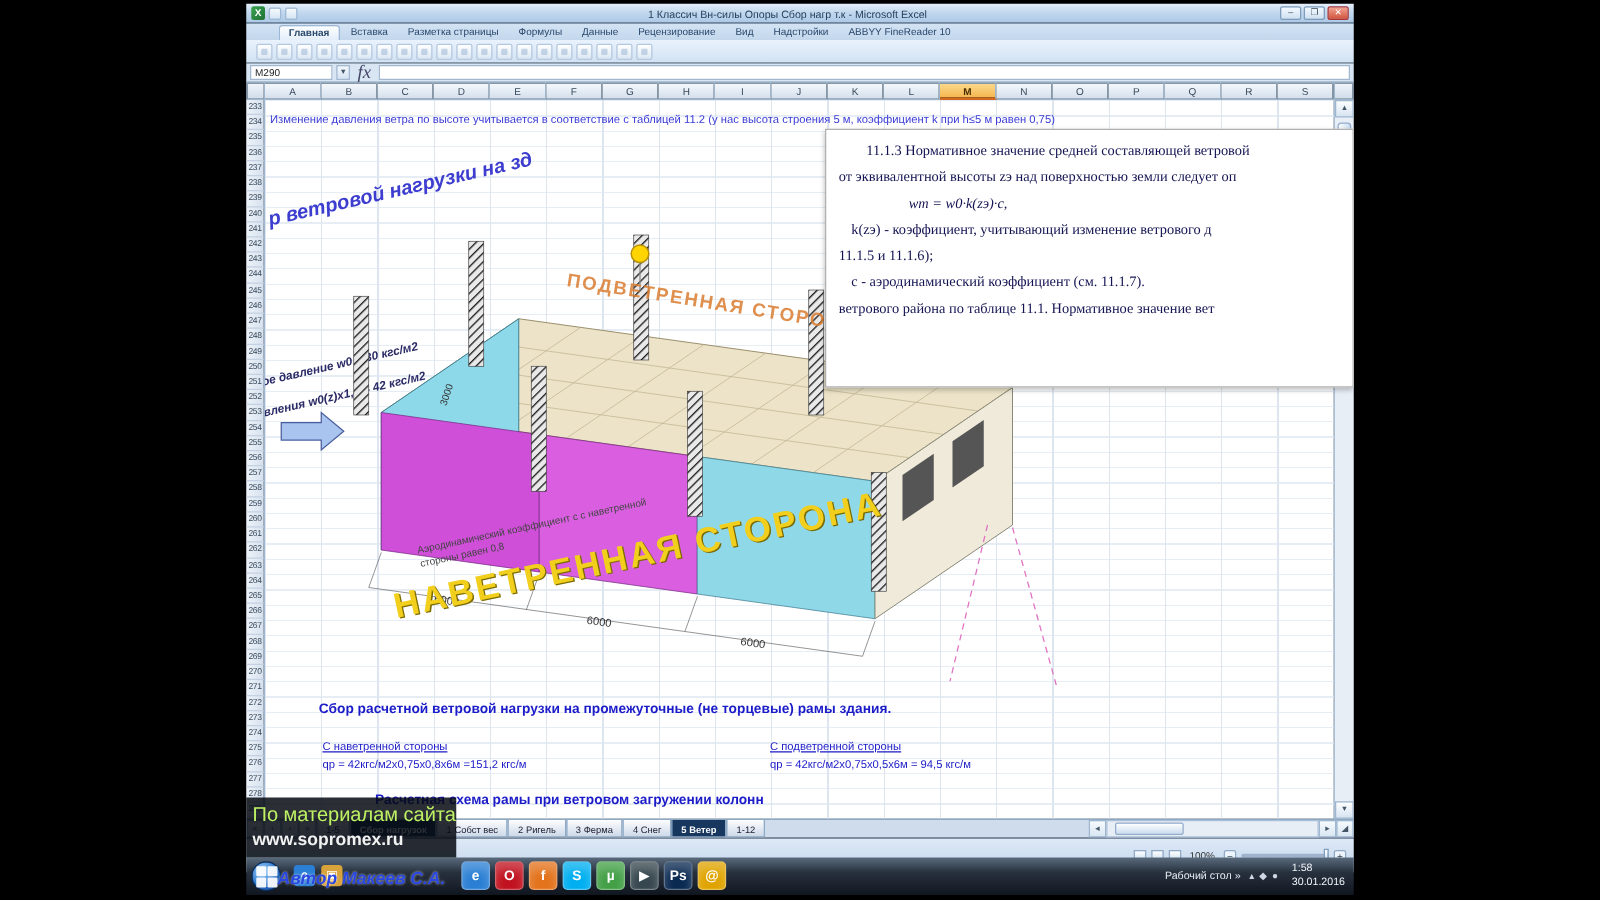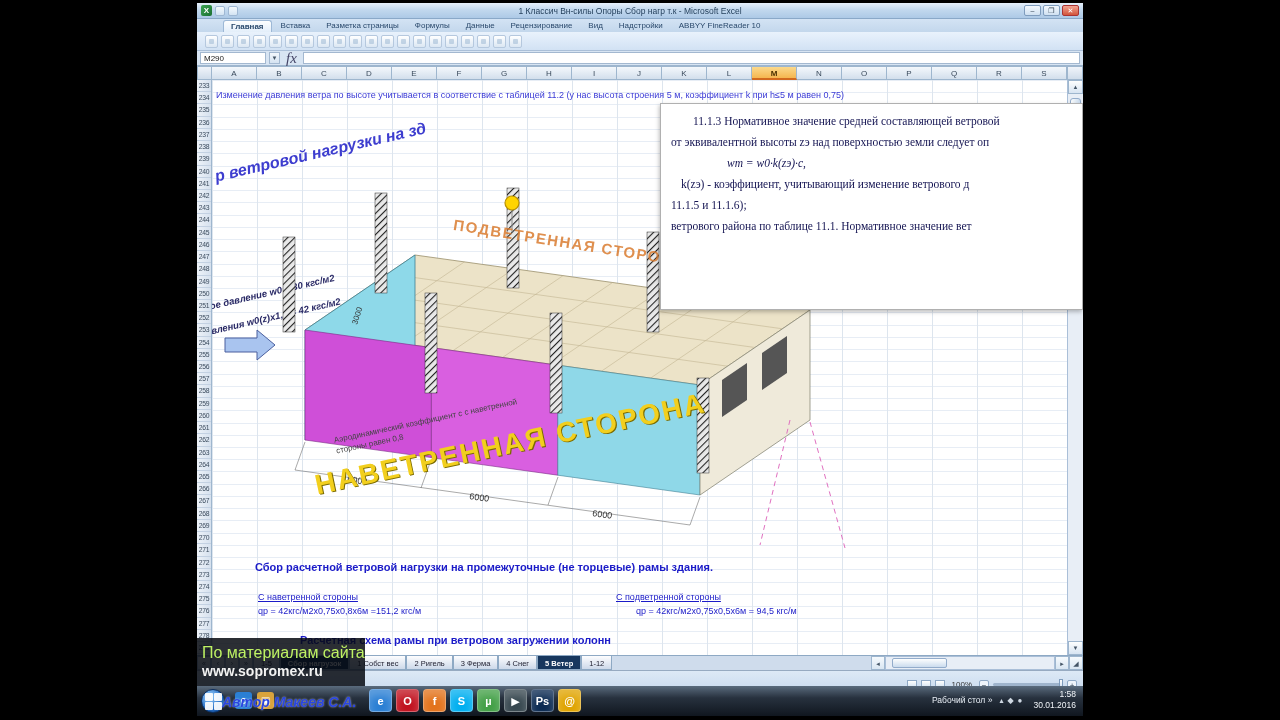--- a/index.html
+++ b/index.html
@@ -60,21 +60,21 @@
   .dline{font-family:"Liberation Serif","DejaVu Serif",serif;font-size:11.5px;line-height:21px;color:#141452;white-space:nowrap;overflow:hidden}
   .dline.indent{text-indent:22px}
   .dline.indent-sm{text-indent:10px}
   .dline.formula{padding-left:56px;font-style:italic}
 
   
   .sum-h1{left:255px;top:561px;font-size:11px;font-weight:bold;color:#1b1bc8;z-index:2}
   .sum-t1{left:258px;top:592px;font-size:9px;color:#1b1bc8;text-decoration:underline;z-index:2}
   .sum-f1{left:258px;top:606px;font-size:9px;color:#1b1bc8;z-index:2}
   .sum-t2{left:616px;top:592px;font-size:9px;color:#1b1bc8;text-decoration:underline;z-index:2}
-  .sum-f2{left:636px;top:606px;font-size:9px;color:#1b1bc8;z-index:2}
+  .sum-f2{left:616px;top:606px;font-size:9px;color:#1b1bc8;z-index:2}
   .sum-h2{left:300px;top:634px;font-size:11px;font-weight:bold;color:#1b1bc8;z-index:2}
 
   
   .vscroll{left:1067px;top:80px;width:16px;height:575px;background:#e8eef6;border-left:1px solid #aabfd8;z-index:4;display:flex;flex-direction:column}
   .sarrow{height:14px;background:linear-gradient(#fdfefe,#d7e4f2);border:1px solid #9eb6ce;font-size:6px;color:#456;text-align:center;line-height:13px}
   .vthumb{margin:4px 2px;height:90px;background:linear-gradient(90deg,#fdfefe,#cbdcee);border:1px solid #93accb;border-radius:3px}
 
   
   .tabstrip{left:197px;top:655px;width:886px;height:15px;background:#cfdcec;border-top:1px solid #8ea9c4;display:flex;align-items:stretch;z-index:4}
   .tnav{width:14px;background:linear-gradient(#f6fafd,#d9e6f2);border:1px solid #9eb6ce;font-size:7px;color:#456;text-align:center;line-height:13px}
@@ -97,21 +97,21 @@
   .taskbar{left:197px;top:686px;width:886px;height:30px;background:linear-gradient(#5a6b7d,#27313e 40%,#10161f);z-index:5}
   .orb{position:absolute;left:4px;top:3px;width:24px;height:24px;border-radius:50%;background:radial-gradient(circle at 35% 30%,#9fd4ff,#2a72c8 55%,#0b3e86);border:1px solid #0a2c5c;display:grid;grid-template-columns:8px 8px;grid-template-rows:8px 8px;gap:1px;place-content:center}
   .orb i{background:rgba(255,255,255,.92);border-radius:1px;display:block}
   .ql{position:absolute;top:6px;width:17px;height:17px;border-radius:3px;font-size:10px;font-weight:bold;color:#fff;text-align:center;line-height:17px}
   .task-apps{position:absolute;left:172px;top:3px;display:flex;gap:4px}
   .tapp{width:23px;height:23px;border-radius:4px;border:1px solid rgba(255,255,255,.35);color:#fff;font-size:11px;font-weight:bold;text-align:center;line-height:22px;box-shadow:inset 0 6px 8px rgba(255,255,255,.25)}
   .tb-right{position:absolute;right:3px;top:0;height:28px;display:flex;align-items:center;gap:7px}
   .desk-label{font-size:8.5px;color:#e8eef5;white-space:nowrap}
   .tray{display:flex;gap:4px}
   .tray span{font-size:8px;color:#cfd8e2}
-  .clock{display:flex;flex-direction:column;align-items:flex-end;font-size:8.5px;color:#f0f4f8;line-height:1.25;padding:0 4px}
+  .clock{display:flex;flex-direction:column;align-items:flex-start;font-size:8.5px;color:#f0f4f8;line-height:1.25;padding:0 4px}
 
   
   .wm-bg{left:197px;top:638px;width:168px;height:48px;background:rgba(6,9,16,.85);z-index:19}
   .src1{left:202px;top:644px;font-size:16px;color:#bef264;z-index:20}
   .src2{left:202px;top:663px;font-size:14px;font-weight:bold;color:#f2f2f2;z-index:20}
   .author{left:222px;top:694px;font-size:14px;font-weight:bold;font-style:italic;color:#2a46e0;text-shadow:0 0 2px rgba(255,255,255,.7);z-index:20}
 </style>
 </head>
 <body>
 
@@ -319,20 +319,21 @@
   <div>стороны равен 0,8</div>
 </div>
 <div class="abs rlabel leeward">ПОДВЕТРЕННАЯ СТОРОНА</div>
 
 <div class="abs docpanel" id="doc-lines">
     <div class="dline indent">11.1.3 Нормативное значение средней составляющей ветровой</div>
     <div class="dline normal">от эквивалентной высоты zэ над поверхностью земли следует оп</div>
     <div class="dline formula">wm = w0·k(zэ)·c,</div>
     <div class="dline indent-sm">k(zэ) - коэффициент, учитывающий изменение ветрового д</div>
     <div class="dline normal">11.1.5 и 11.1.6);</div>
+    <div class="dline indent-sm">с - аэродинамический коэффициент (см. 11.1.7).</div>
     <div class="dline normal">ветрового района по таблице 11.1. Нормативное значение вет</div>
   </div>
 
 <div class="abs sum-h1">Сбор расчетной ветровой нагрузки на промежуточные (не торцевые) рамы здания.</div>
 <div class="abs sum-t1">С наветренной стороны</div>
 <div class="abs sum-f1">qр = 42кгс/м2х0,75х0,8х6м =151,2 кгс/м</div>
 <div class="abs sum-t2">С подветренной стороны</div>
 <div class="abs sum-f2">qр = 42кгс/м2х0,75х0,5х6м = 94,5 кгс/м</div>
 <div class="abs sum-h2">Расчетная схема рамы при ветровом загружении колонн</div>
 

